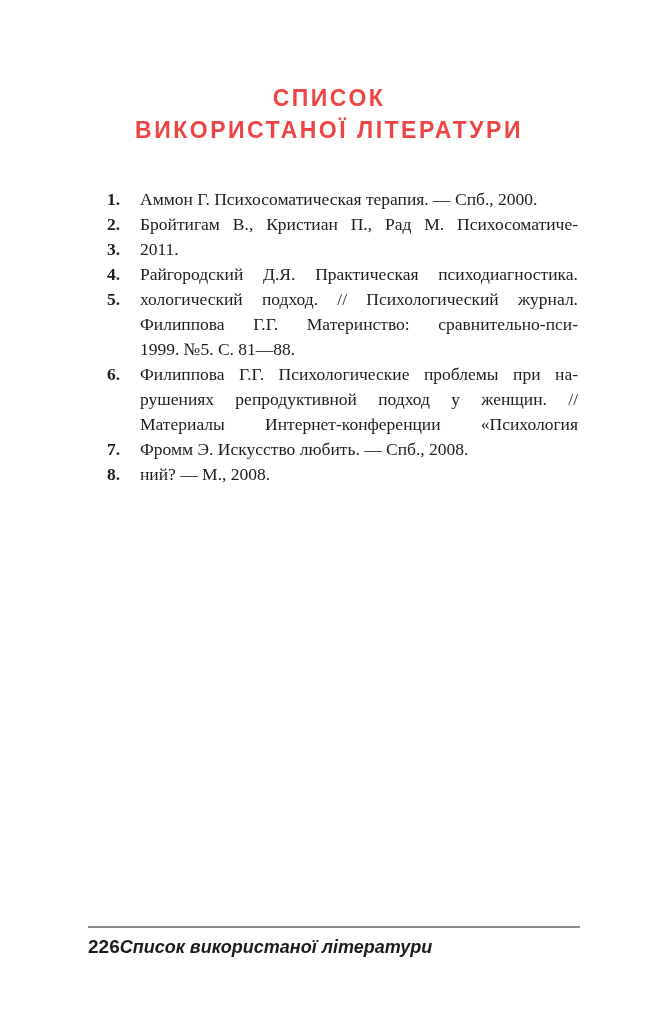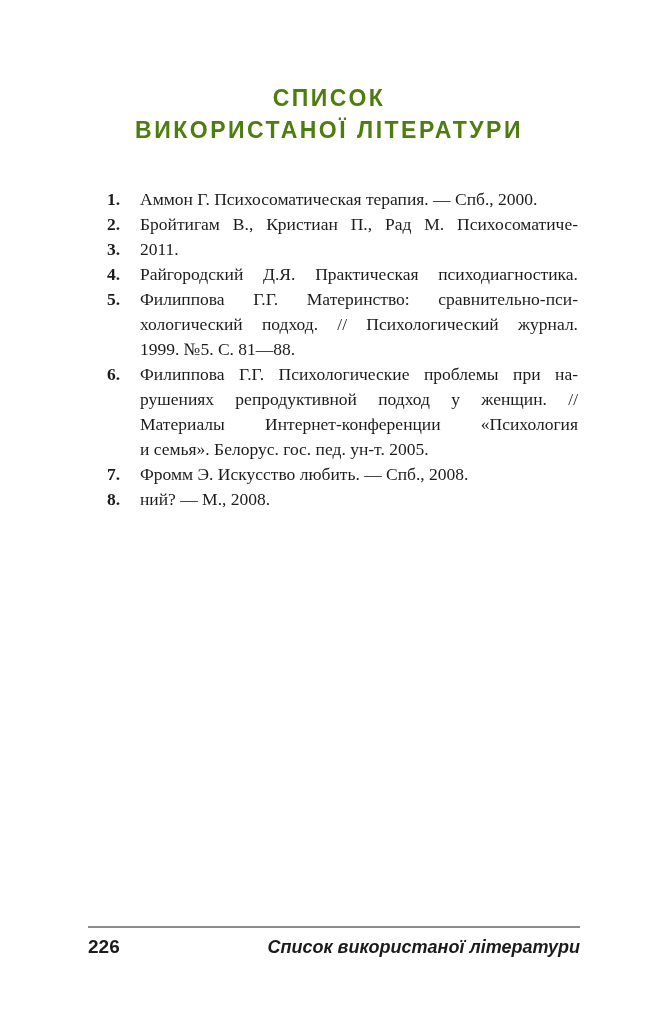--- a/index.html
+++ b/index.html
@@ -19,21 +19,21 @@
     top: 82px;
     left: 83px;
     width: 492px;
     margin: 0;
     text-align: center;
     font-family: "Liberation Sans", sans-serif;
     font-weight: 700;
     font-size: 23px;
     line-height: 32px;
     letter-spacing: 2.5px;
-    color: #4d7c0f;
+    color: #ef4444;
   }
   .title-line { display: block; }
   .refs {
     position: absolute;
     top: 187px;
     left: 107px;
     width: 471px;
     margin: 0;
     padding: 0;
     list-style: none;
@@ -60,21 +60,20 @@
     text-align-last: justify;
   }
   .footer {
     position: absolute;
     top: 926px;
     left: 88px;
     width: 492px;
     border-top: 2px solid #8c8c8c;
     padding-top: 8px;
     display: flex;
-    justify-content: space-between;
     align-items: baseline;
     font-family: "Liberation Sans", sans-serif;
     color: #1b1b1b;
   }
   .page-num {
     font-weight: 700;
     font-size: 19px;
   }
   .running-title {
     font-weight: 700;
@@ -113,32 +112,31 @@
       </li>
       <li class="ref-item">
         <span class="ref-num">4.</span>
         <div class="ref-body">
           <div class="ref-line just">Райгородский Д.Я. Практическая психодиагностика.</div>
         </div>
       </li>
       <li class="ref-item">
         <span class="ref-num">5.</span>
         <div class="ref-body">
+          <div class="ref-line just">хологический подход. // Психологический журнал.</div>
           <div class="ref-line just">Филиппова Г.Г. Материнство: сравнительно-пси-</div>
-          <div class="ref-line just">хологический подход. // Психологический журнал.</div>
           <div class="ref-line">1999. №5. С. 81—88.</div>
         </div>
       </li>
       <li class="ref-item">
         <span class="ref-num">6.</span>
         <div class="ref-body">
           <div class="ref-line just">Филиппова Г.Г. Психологические проблемы при на-</div>
           <div class="ref-line just">рушениях репродуктивной подход у женщин. //</div>
           <div class="ref-line just">Материалы Интернет-конференции «Психология</div>
-          <div class="ref-line">и семья». Белорус. гос. пед. ун-т. 2005.</div>
         </div>
       </li>
       <li class="ref-item">
         <span class="ref-num">7.</span>
         <div class="ref-body">
           <div class="ref-line">Фромм Э. Искусство любить. — Спб., 2008.</div>
         </div>
       </li>
       <li class="ref-item">
         <span class="ref-num">8.</span>

